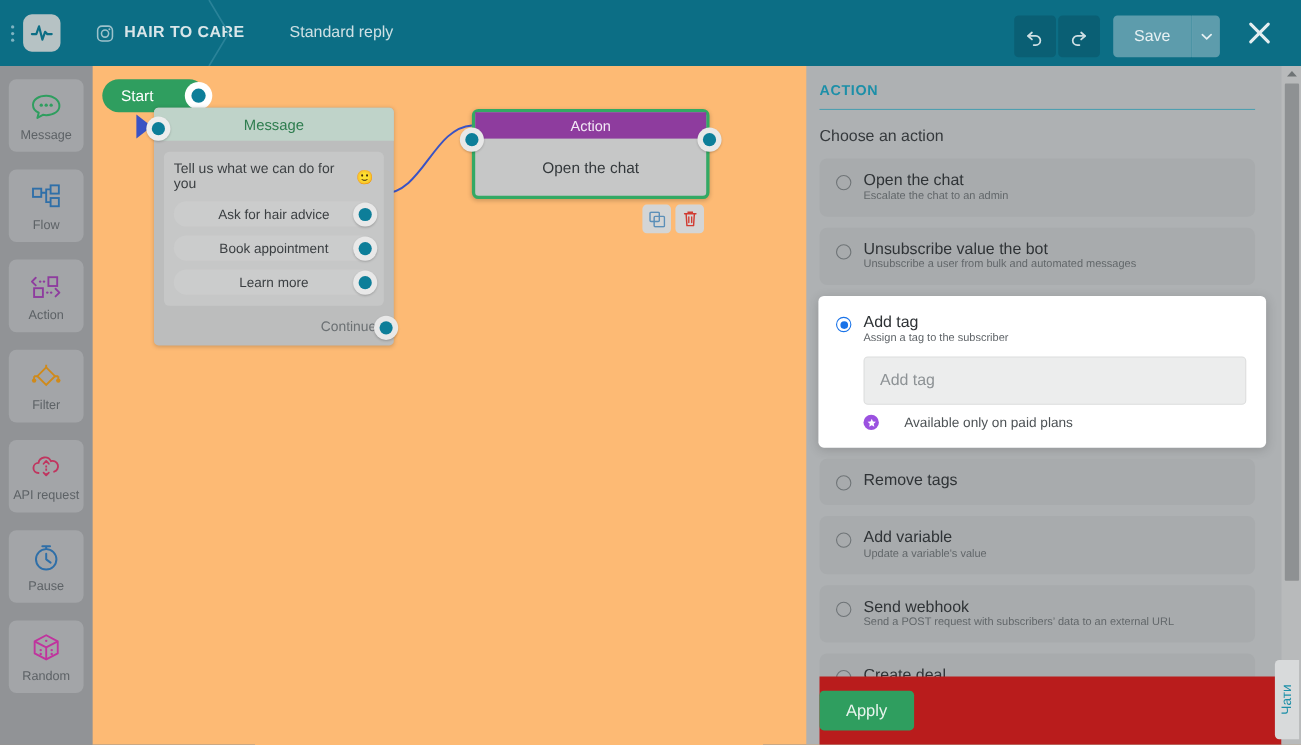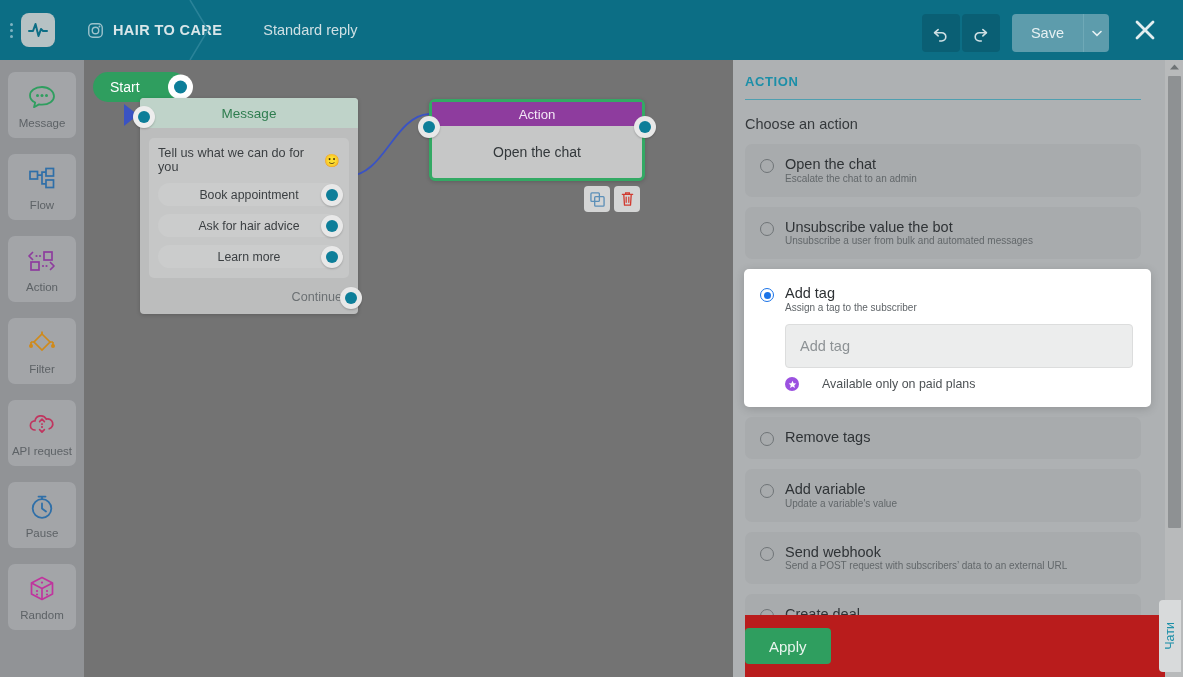--- a/index.html
+++ b/index.html
@@ -75,21 +75,21 @@
     width: 68px; height: 66px; margin: 0 auto 16px auto; border-radius: 7px;
     background: #a3a5a8; display: flex; flex-direction: column;
     align-items: center; justify-content: center; gap: 5px; cursor: pointer;
   }
   .side-item .lbl { font-size: 11.5px; color: #5d6266; }
   .side-ic { height: 30px; display:flex; align-items:center; justify-content:center; }
 
   
   .canvas {
     position: absolute; left: 84px; top: 60px; width: 1099px; height: 617px;
-    background: #737373; overflow: hidden;
+    background: #fdba74; overflow: hidden;
   }
   .edges { position: absolute; left: 0; top: 0; width: 1099px; height: 617px; pointer-events: none; }
 
   
   .start-pill {
     position: absolute; left: 9px; top: 12px; width: 94px; height: 30px;
     background: #2f9e5f; border-radius: 16px; display: flex; align-items: center;
     padding-left: 17px; color: #ffffff; font-size: 14px; cursor: pointer;
   }
   .start-port {
@@ -424,27 +424,27 @@
 
     <div class="node node-msg">
       <div class="hdr">Message</div>
       <div class="msg-body">
         <div class="msg-inner">
           <div class="msg-text">
             <span>Tell us what we can do for you</span>
             <span>🙂</span>
           </div>
           <div class="choice">
-            <span>Book appointment</span>
+            <span>Ask for hair advice</span>
             <span class="port">
                 <i></i>
               </span>
           </div>
           <div class="choice">
-            <span>Ask for hair advice</span>
+            <span>Book appointment</span>
             <span class="port">
                 <i></i>
               </span>
           </div>
           <div class="choice">
             <span>Learn more</span>
             <span class="port">
                 <i></i>
               </span>
           </div>

